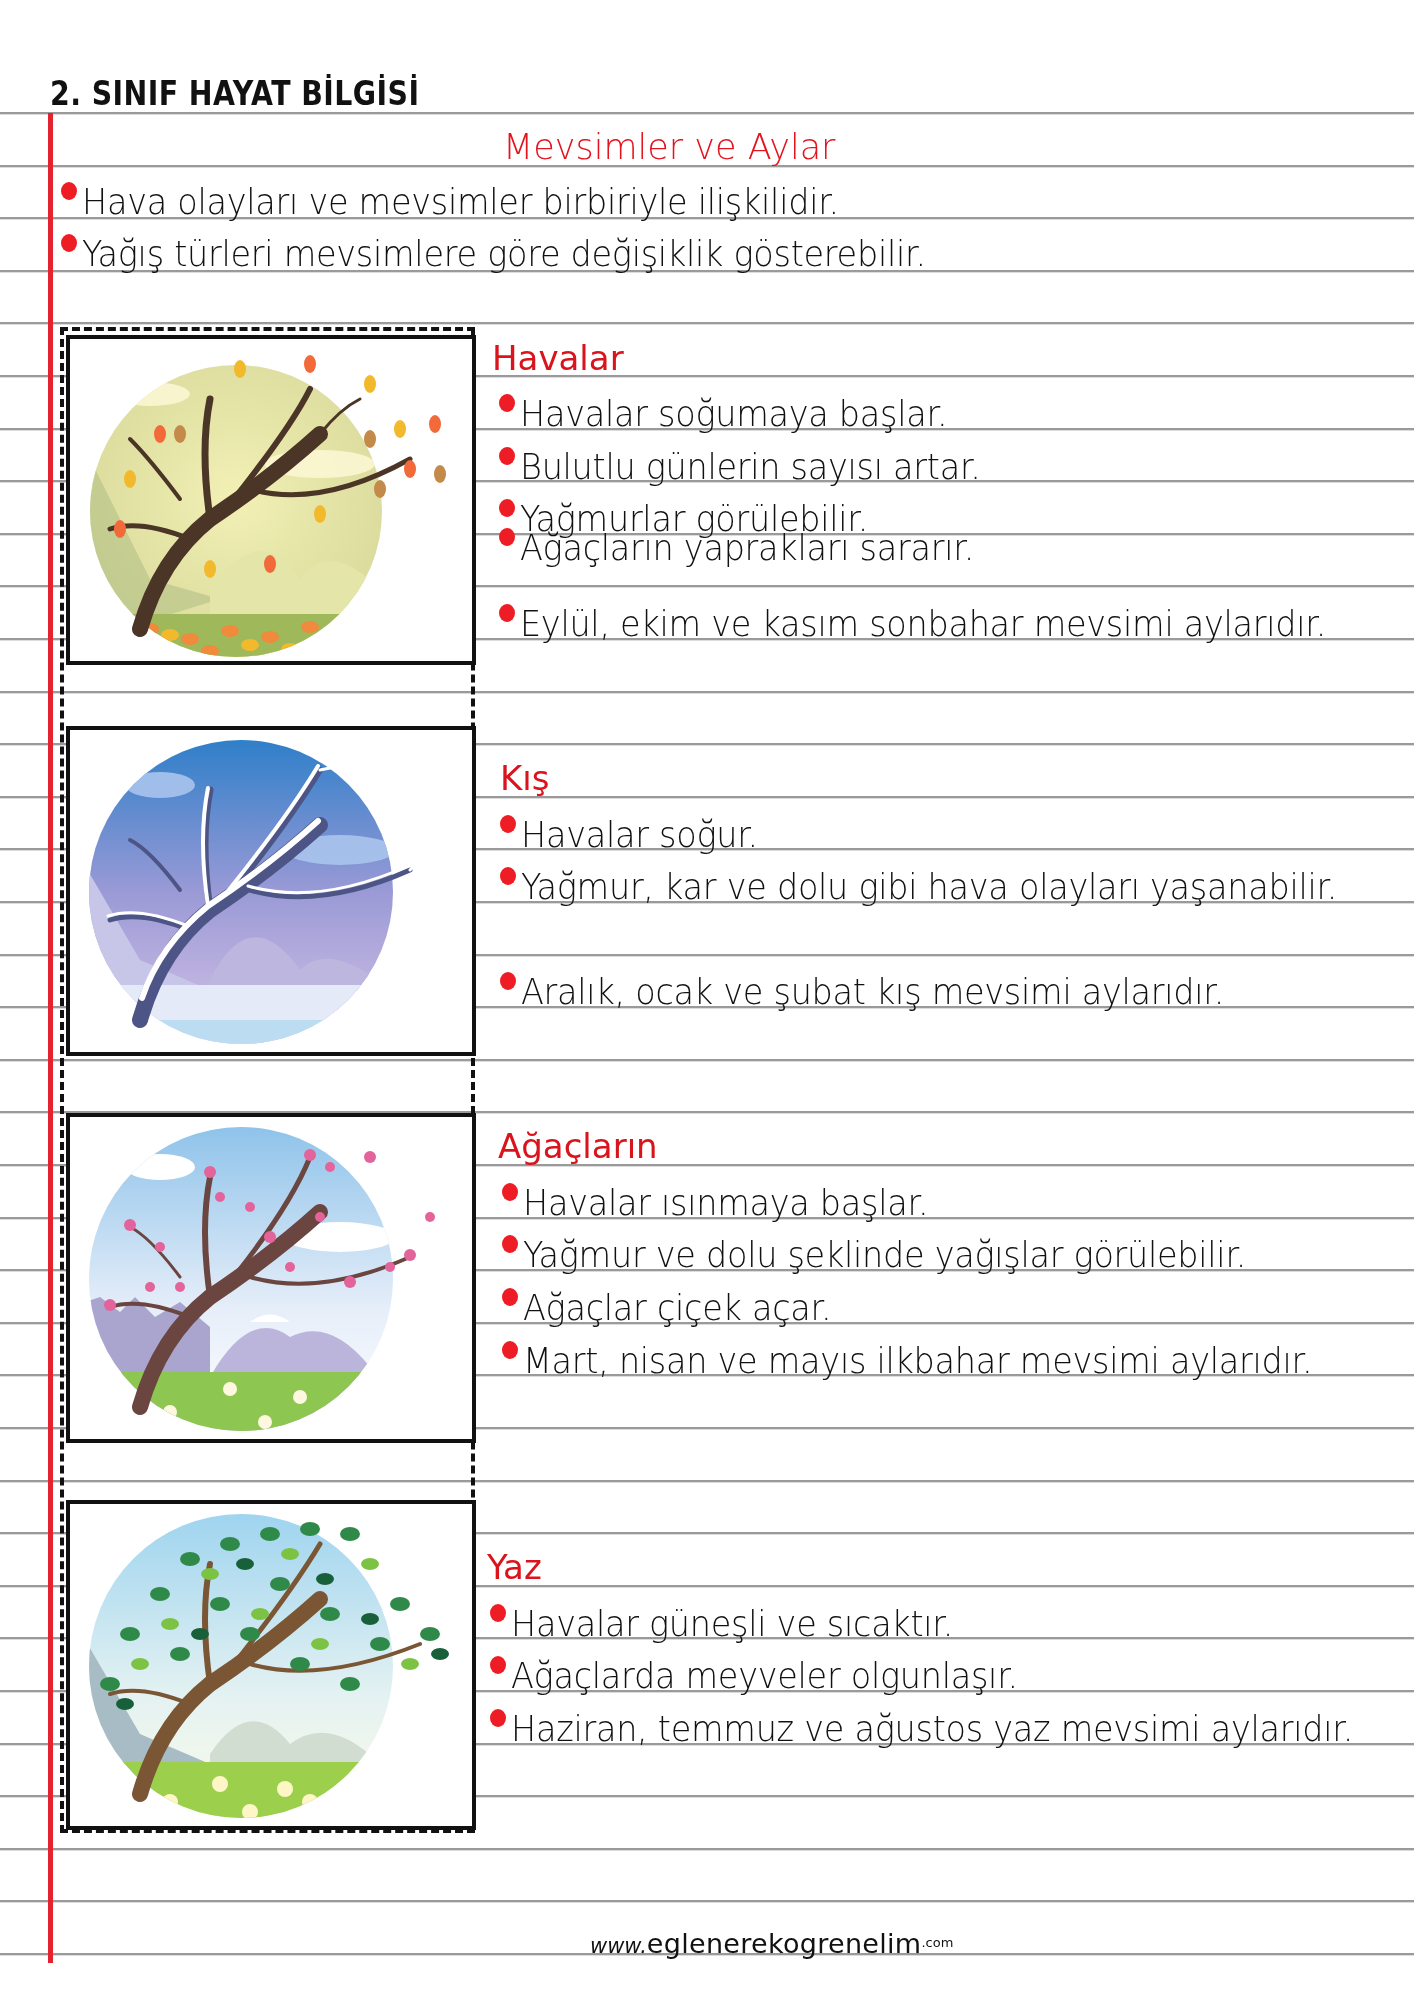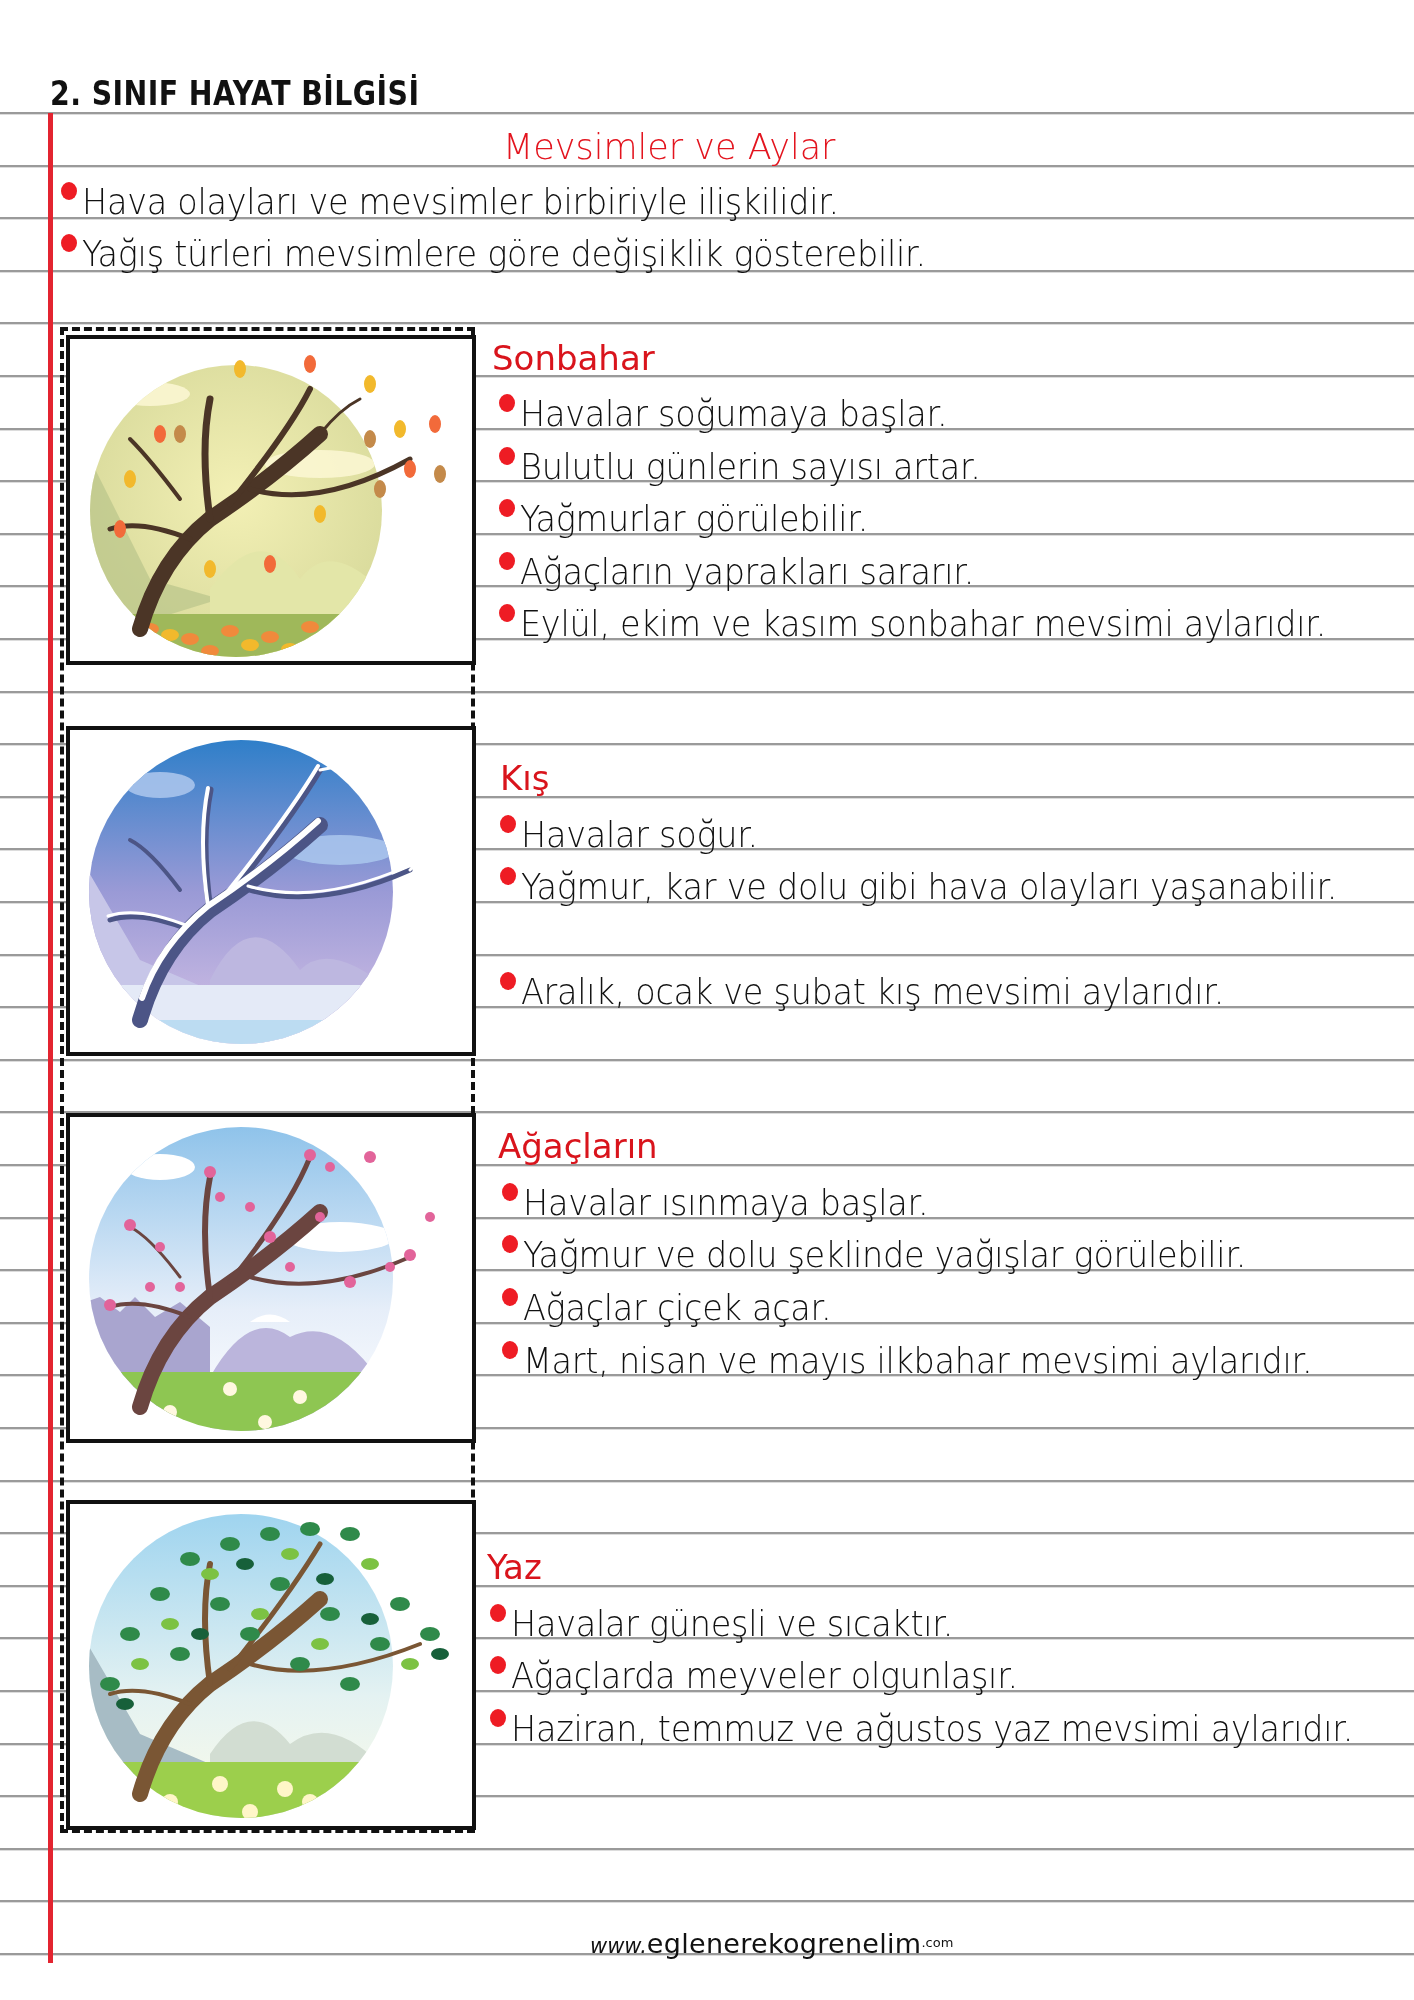--- a/index.html
+++ b/index.html
@@ -353,34 +353,34 @@
       <ellipse cx="175" cy="60" rx="9" ry="6"></ellipse>
         <ellipse cx="255" cy="75" rx="9" ry="6"></ellipse>
         <ellipse cx="130" cy="130" rx="9" ry="6"></ellipse>
       <ellipse cx="300" cy="115" rx="9" ry="6"></ellipse>
         <ellipse cx="370" cy="150" rx="9" ry="6"></ellipse>
         <ellipse cx="55" cy="200" rx="9" ry="6"></ellipse>
     </g>
   </svg>
 </div>
 
-<div class="season-title" style="left:492px; top:338px;">Sonbahar</div>
+<div class="season-title" style="left:492px; top:338px;">Havalar</div>
 <div class="row" style="left:499px; top:392px;">
   <span class="dot"></span>
   <span class="txt">Havalar soğumaya başlar.</span>
 </div>
 <div class="row" style="left:499px; top:445px;">
   <span class="dot"></span>
   <span class="txt">Bulutlu günlerin sayısı artar.</span>
 </div>
 <div class="row" style="left:499px; top:497px;">
   <span class="dot"></span>
   <span class="txt">Yağmurlar görülebilir.</span>
 </div>
-<div class="row" style="left:499px; top:550px;justify-content:center;">
+<div class="row" style="left:499px; top:526px;justify-content:center;">
   <span class="dot"></span>
   <span class="txt">Ağaçların yaprakları sararır.</span>
 </div>
 <div class="row" style="left:499px; top:602px;">
   <span class="dot"></span>
   <span class="txt">Eylül, ekim ve kasım sonbahar mevsimi aylarıdır.</span>
 </div>
 
 <div class="season-title" style="left:500px; top:758px;">Kış</div>
 <div class="row" style="left:500px; top:813px;">

